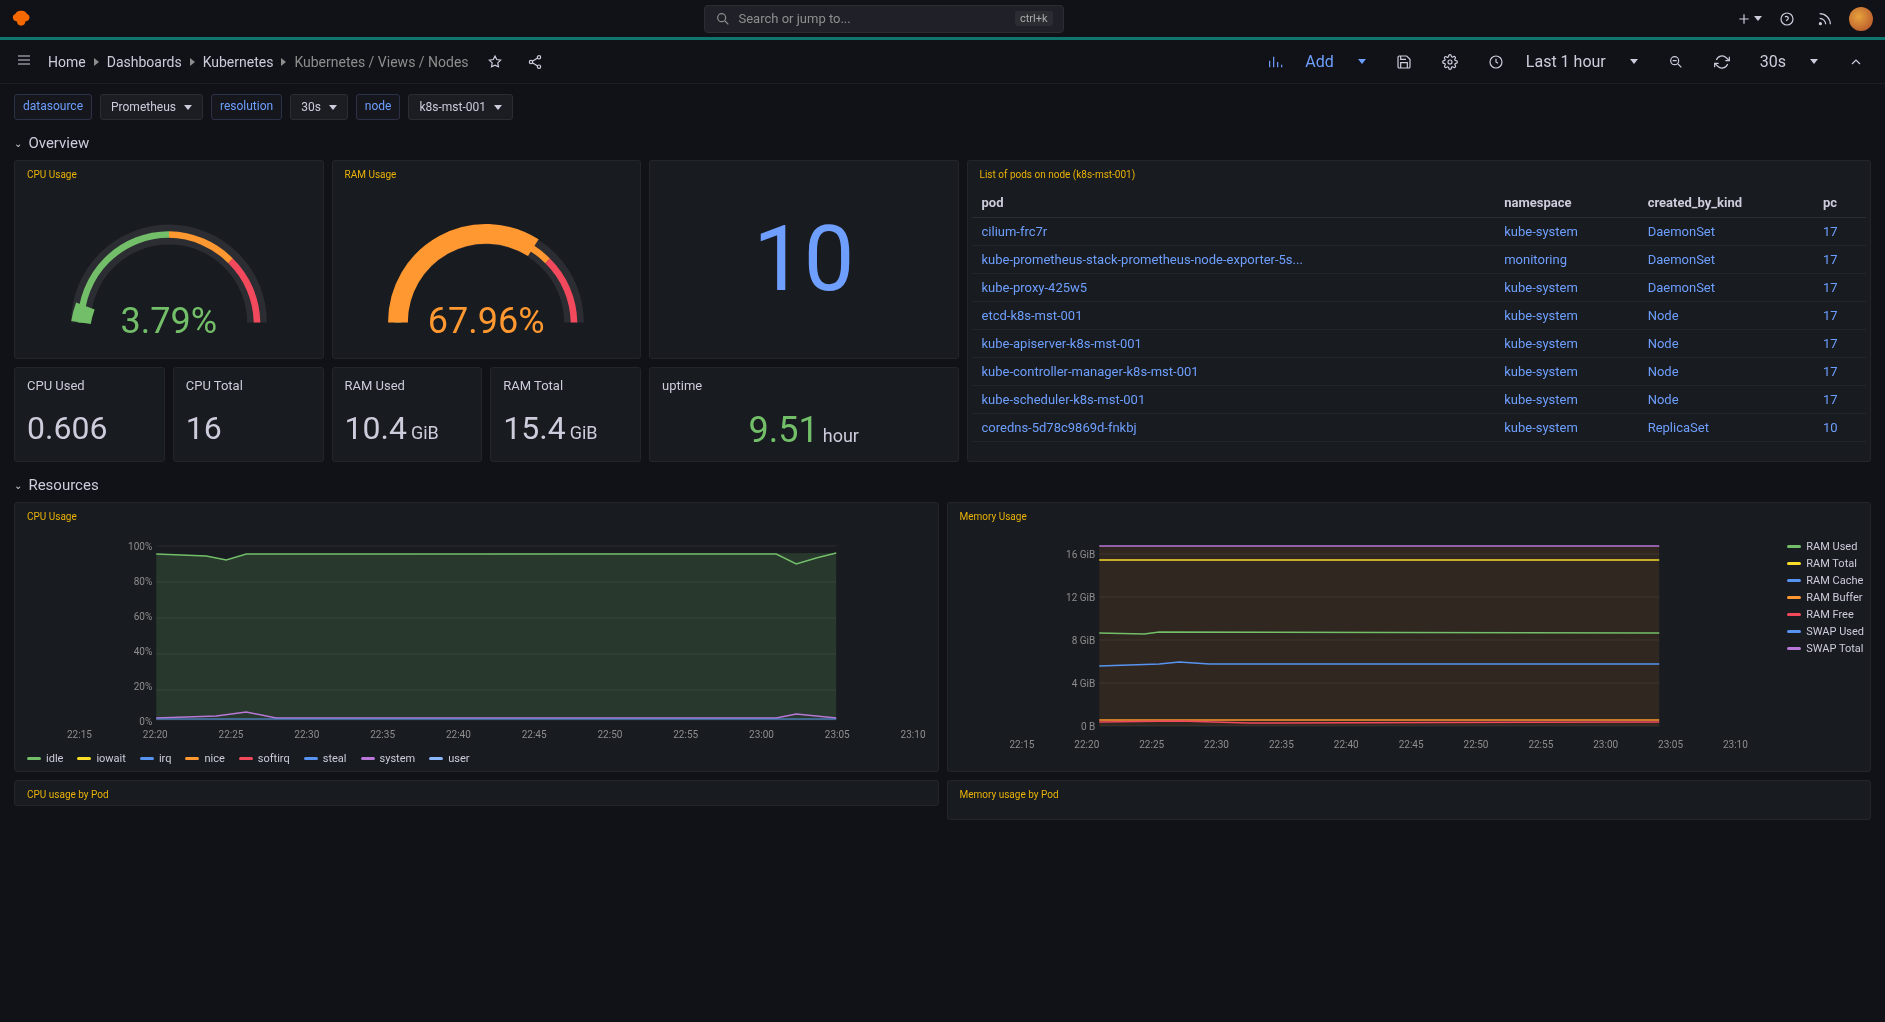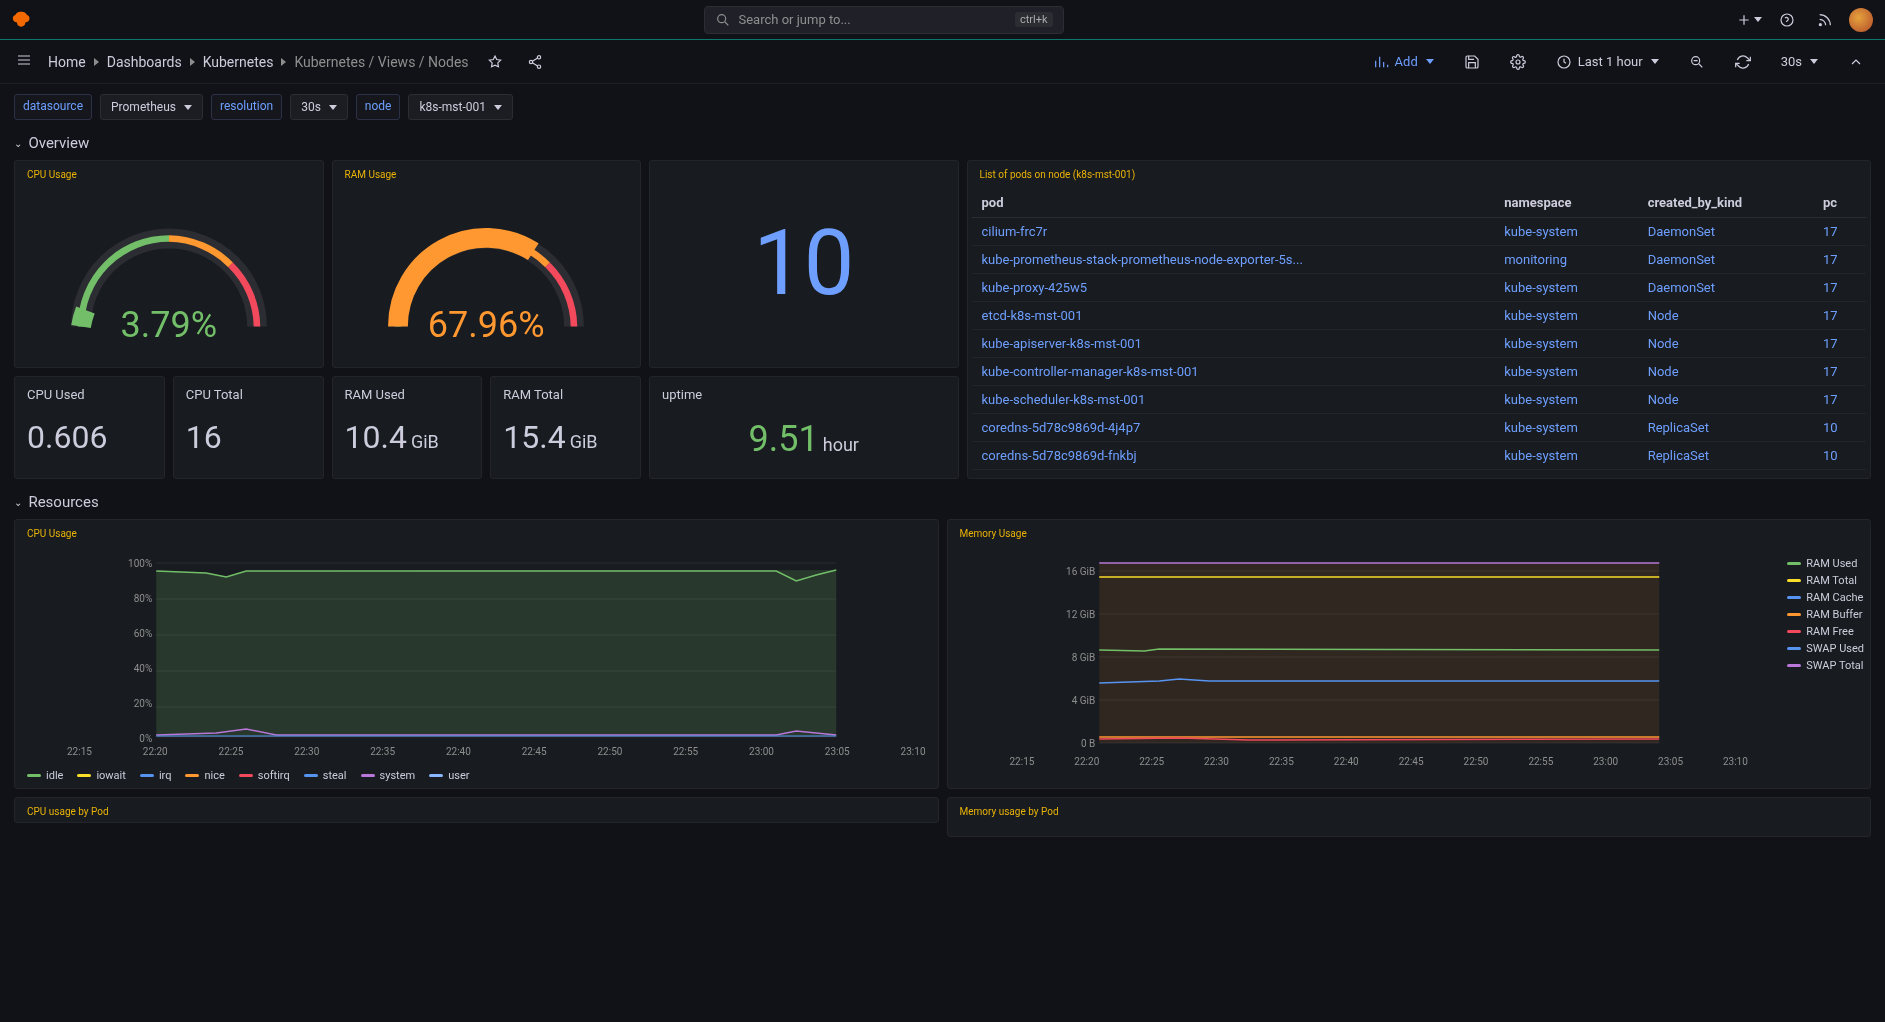--- a/index.html
+++ b/index.html
@@ -1,32 +1,32 @@
 <!DOCTYPE html>
 <html><head>
 <meta charset="utf-8">
 <style>
 *{box-sizing:border-box;margin:0;padding:0}
 body{background:#111217;color:#ccccdc;font-family:-apple-system,BlinkMacSystemFont,"Segoe UI",Roboto,sans-serif;font-size:13px;overflow-x:hidden}
-.topbar{display:flex;align-items:center;height:40px;padding:16px 12px;border-bottom:1px solid #0f766e;gap:16px}
+.topbar{display:flex;align-items:center;height:40px;padding:16px 12px;border-bottom:3px solid #0f766e;gap:16px}
 .logo{width:20px;height:20px;display:flex;align-items:center;justify-content:center}
 .search-wrap{flex:1;display:flex;justify-content:center}
 .search{background:#202128;border:1px solid #2c2d33;border-radius:4px;height:28px;width:360px;display:flex;align-items:center;padding:0 10px;gap:8px;color:#8e8e8e}
 .search-kbd{margin-left:auto;font-size:11px;background:#2c2d33;border-radius:3px;padding:1px 5px;color:#aaa}
 .top-icons{display:flex;gap:10px;align-items:center;color:#ccccdc}
 .top-icon{width:28px;height:28px;display:flex;align-items:center;justify-content:center;cursor:pointer;border-radius:3px}
 .avatar{width:24px;height:24px;border-radius:50%;background:radial-gradient(circle at 40% 40%,#e6a23c,#b04a2a)}
 .navrow{display:flex;align-items:center;height:44px;padding:0 12px;gap:12px;border-bottom:1px solid #1e1f24}
 .menu-icon{cursor:pointer;padding:4px}
 .breadcrumb{display:flex;align-items:center;gap:8px;font-size:14px}
 .breadcrumb span.sep{color:#8e8e8e}
 .breadcrumb .crumb{color:#ccccdc;cursor:pointer}
 .breadcrumb .crumb.current{color:#8e8e8e;cursor:default}
 .nav-spacer{flex:1}
-.nav-btn{display:flex;align-items:center;gap:6px;padding:5px 9px;border-radius:3px;cursor:pointer;font-size:13px}
+.nav-btn{display:flex;align-items:center;gap:22px;padding:5px 9px;border-radius:3px;cursor:pointer;font-size:16px}
 .nav-btn.add{color:#6e9fff}
 .chev{display:inline-block;width:0;height:0;border-left:4px solid transparent;border-right:4px solid transparent;border-top:5px solid currentColor;margin-left:2px}
 .chev-right{display:inline-block;width:0;height:0;border-top:4px solid transparent;border-bottom:4px solid transparent;border-left:5px solid #8e8e8e}
 .varbar{display:flex;gap:8px;padding:10px 14px}
 .vartag{border:1px solid #2c3148;background:#15171c;color:#6e9fff;font-size:12px;padding:4px 8px;border-radius:3px}
 .varsel{border:1px solid #2c2d33;background:#1c1d23;color:#ccccdc;font-size:12px;padding:5px 10px;border-radius:3px;cursor:pointer;display:flex;align-items:center;gap:6px}
 .rowhead{display:flex;align-items:center;gap:6px;padding:4px 14px 8px;font-size:15px;cursor:pointer}
 .rowhead .tog{font-size:10px}
 .grid{display:grid;gap:8px;padding:0 14px 10px}
 .grid-over{grid-template-columns:repeat(6,1fr) 6fr}
@@ -289,26 +289,20 @@
               <td class="link">Node</td>
               <td class="link">17</td>
             </tr>
             <tr>
               <td class="link">kube-scheduler-k8s-mst-001</td>
               <td class="link">kube-system</td>
               <td class="link">Node</td>
               <td class="link">17</td>
             </tr>
             <tr>
-              <td class="link">coredns-5d78c9869d-4j4p7</td>
-              <td class="link">kube-system</td>
-              <td class="link">ReplicaSet</td>
-              <td class="link">10</td>
-            </tr>
-            <tr>
               <td class="link">coredns-5d78c9869d-fnkbj</td>
               <td class="link">kube-system</td>
               <td class="link">ReplicaSet</td>
               <td class="link">10</td>
             </tr>
           </tbody>
       </table>
     </div>
   </div>
 

